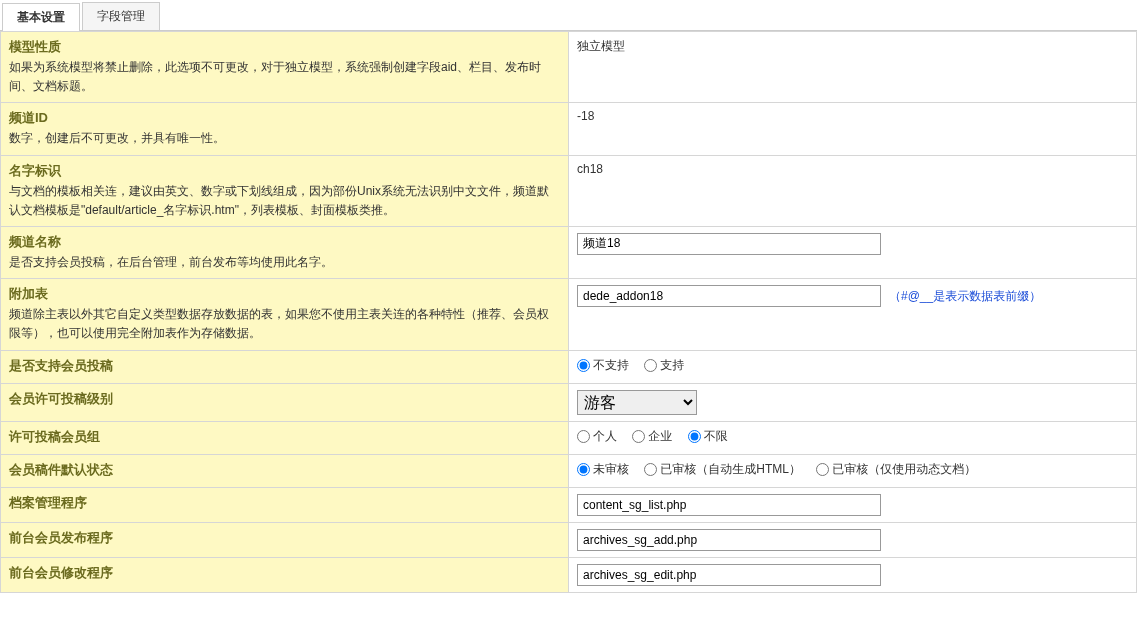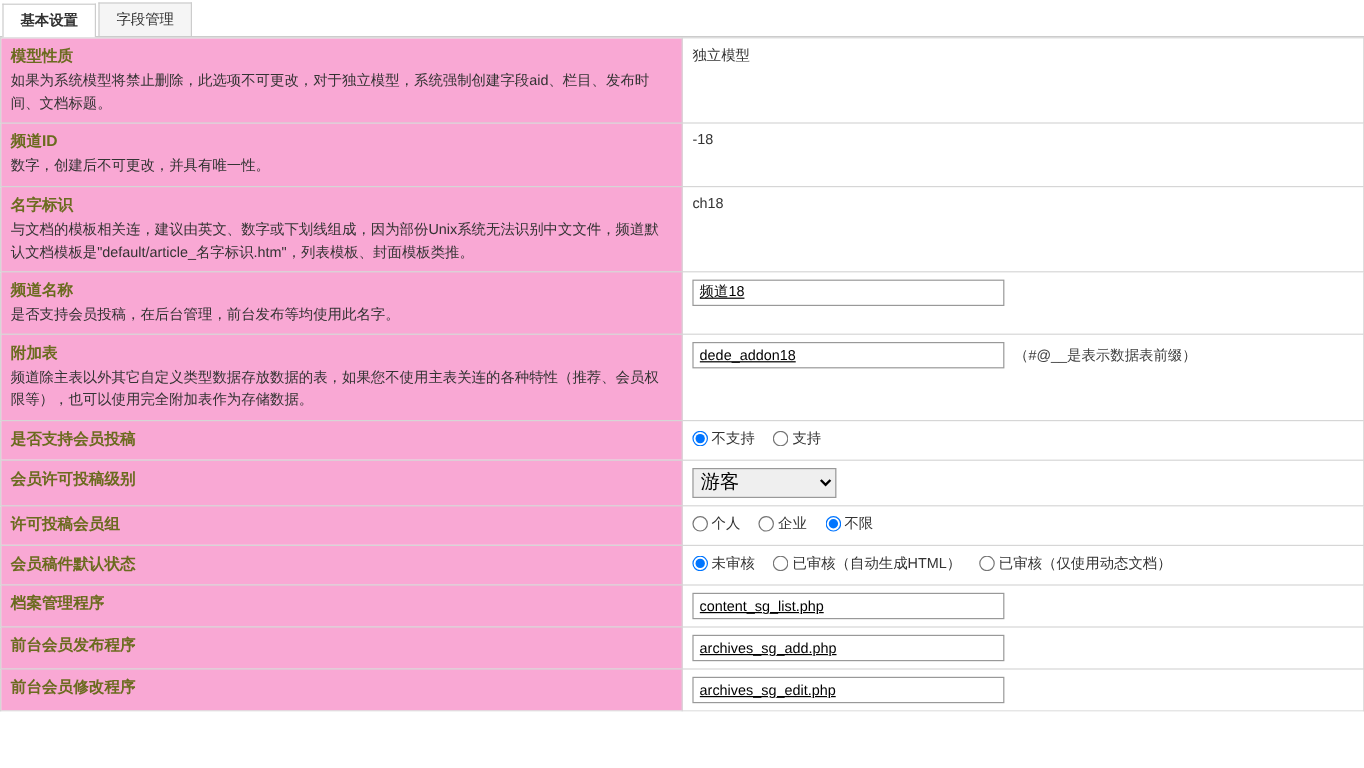--- a/index.html
+++ b/index.html
@@ -2,30 +2,30 @@
 <html><head>
 <meta charset="utf-8">
 <style>
 * { margin: 0; padding: 0; box-sizing: border-box; }
 body { font-family: "Microsoft YaHei", Arial, sans-serif; font-size: 12px; background: #fff; color: #333; }
 .tabs { display: flex; border-bottom: 1px solid #ccc; padding: 2px 2px 0 2px; }
 .tab { padding: 5px 14px; border: 1px solid #ccc; border-bottom: none; margin-right: 2px; background: #f5f5f5; cursor: pointer; }
 .tab.active { background: #fff; font-weight: bold; position: relative; top: 1px; }
 table { width: 100%; border-collapse: collapse; }
 td { border: 1px solid #d6d6d6; padding: 6px 8px; vertical-align: top; }
-td.left { width: 50%; background: #f9a8d4; }
+td.left { width: 50%; background: #fef9c3; }
 td.right { width: 50%; background: #fff; }
 .label { color: #6b6b1f; font-weight: bold; font-size: 13px; margin-bottom: 2px; }
 .desc { color: #333; font-size: 12px; line-height: 1.6; }
 input[type="text"] { border: 1px solid #999; padding: 3px 5px; font-size: 12px; font-family: inherit; }
-input.w260 { width: 260px; text-decoration: underline; }
+input.w260 { width: 304px; }
 select { border: 1px solid #999; padding: 2px; font-size: 16px; min-width: 120px; }
 .radio-group label { margin-right: 12px; }
 .radio-group input { margin-right: 3px; vertical-align: middle; }
-.note { color: #404040; margin-left: 8px; }
+.note { color: #1d4ed8; margin-left: 8px; }
 </style>
 </head>
 <body>
 
 <div class="tabs">
   <div class="tab active">基本设置</div>
   <div class="tab">字段管理</div>
 </div>
 
 <table>

